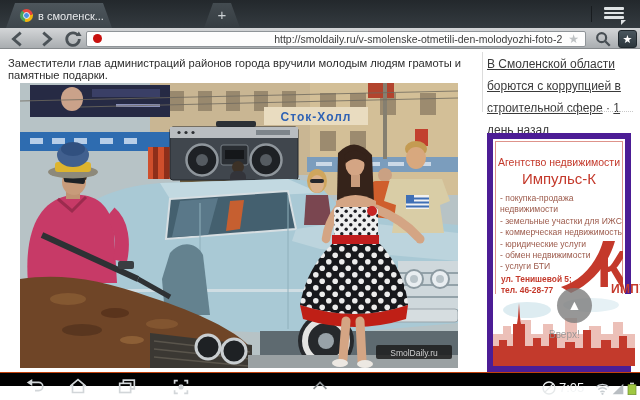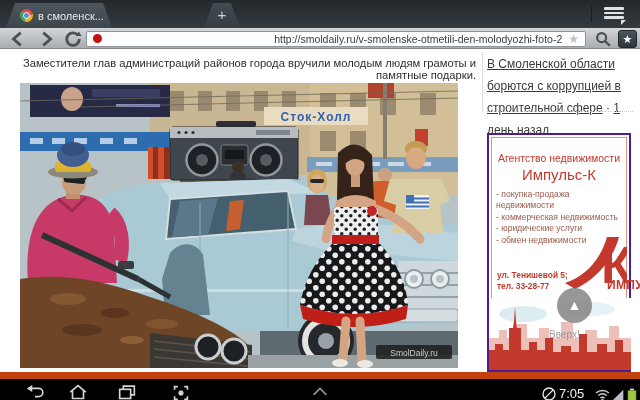--- a/index.html
+++ b/index.html
@@ -37,47 +37,47 @@
   .urlfield{position:absolute;left:86px;top:2.5px;width:500px;height:16px;background:#fdfdfd;
     border:1px solid #8f9498;border-radius:2px;display:flex;align-items:center;padding:0 6px;gap:6px;text-align:right;}
   .urltext{font-size:10.5px;color:#3c3c3c;white-space:nowrap;overflow:hidden;flex:1;}
   .urlstar{color:#bdc1c3;font-size:12px;line-height:1;}
   .bmbtn{position:absolute;left:618px;top:1.5px;width:19px;height:18px;border-radius:3px;
     background:linear-gradient(#49565e,#2c363c);border:1px solid #20282d;
     color:#fff;font-size:11px;text-align:center;line-height:17px;}
 
   
   .content{position:absolute;left:0;top:50px;width:640px;height:322px;background:#fff;}
-  .lead{position:absolute;left:8px;top:7px;width:468px;font-size:11.2px;color:#2d2d2d;text-align:right;}
+  .lead{position:absolute;left:8px;top:7px;width:468px;font-size:11.2px;color:#2d2d2d;}
   .col-divider{position:absolute;left:482px;top:2px;width:1px;height:60px;background:#dcdcdc;}
   .photo{position:absolute;left:20px;top:33px;width:438px;height:285px;}
 
   
   .sidebar-news{position:absolute;left:487px;top:3px;width:146px;font-size:12px;
     line-height:22px;color:#3a3a3a;}
   .sidebar-news a{color:#3a3a3a;text-decoration:underline;}
   .news-divider{position:absolute;left:487px;top:61px;width:146px;border-top:1px dotted #c9c9c9;}
   .adbox{position:absolute;left:487px;top:83px;width:144px;height:239px;background:#fff;
-    border:2px solid #4c1d95;}
+    border:6px solid #4c1d95;}
   .adbox .redframe{position:absolute;inset:2px;border:1px solid rgba(195,58,44,.55);pointer-events:none;}
   .ad-t1{position:absolute;left:0;top:17px;width:100%;text-align:center;font-size:10.5px;color:#c4392b;}
   .ad-t2{position:absolute;left:0;top:31px;width:100%;text-align:center;font-size:15px;color:#c4392b;}
   .ad-services{position:absolute;left:7px;top:54px;font-size:8.6px;line-height:11.4px;color:#9c5a4b;}
   .ad-addr{position:absolute;left:8px;top:135px;font-size:8.4px;line-height:11px;color:#c4392b;font-weight:bold;}
   .ad-logo{position:absolute;right:2px;top:98px;width:64px;height:62px;}
   .ad-brand{position:absolute;left:72px;top:143px;font-size:12px;font-weight:bold;color:#c4392b;letter-spacing:.3px;margin-left:46px;}
   .ad-sky{position:absolute;left:0;bottom:0;width:142px;height:72px;}
   .scrolltop{position:absolute;left:557px;top:238px;width:35px;height:35px;border-radius:50%;
     background:rgba(125,125,125,.8);color:#fff;text-align:center;line-height:34px;font-size:14px;}
   .scrolltop-label{position:absolute;left:549px;top:279px;width:52px;
     font-size:10px;color:rgba(145,145,145,.9);}
 
   
-  .navbar{position:absolute;left:0;top:372px;width:640px;height:28px;background:#010101;
-    border-top:7px solid #c2410c;}
+  .navbar{position:absolute;left:0;top:372px;width:640px;height:14px;background:#010101;
+    border-top:1px solid #c2410c;}
   .navico{position:absolute;top:3px;width:22px;height:22px;}
   .time{position:absolute;left:559px;top:7px;font-size:13px;color:#f2f4f5;}
 </style>
 </head>
 <body>
 
 <div class="screen">
 
   <div class="tabstrip">
     <div class="tab inactive">
@@ -312,27 +312,29 @@
       <a>В Смоленской области борются с коррупцией в строительной сфере</a><span> · </span><a>1 день назад</a>
     </div>
     <div class="news-divider"></div>
 
     <div class="adbox">
       <div class="redframe"></div>
       <div class="ad-t1">Агентство недвижимости</div>
       <div class="ad-t2">Импульс-К</div>
       <div class="ad-services">
         <div>- покупка-продажа недвижимости</div>
+        <div>- земельные участки для ИЖС</div>
         <div>- коммерческая недвижимость</div>
         <div>- юридические услуги</div>
         <div>- обмен недвижимости</div>
+        <div>- услуги БТИ</div>
       </div>
       <div class="ad-addr">
         <div>ул. Тенишевой 5;</div>
-        <div>тел. 33-28-77</div>
+        <div>тел. 46-28-77</div>
       </div>
       <svg class="ad-logo" viewBox="0 0 64 62">
         <path d="M2 50 C22 44 38 26 44 4 L56 4 C50 26 34 46 12 56 Z" fill="#c4392b"></path>
         <text x="38" y="50" font-size="52" font-weight="bold" fill="#c4392b">К</text>
       </svg>
       <div class="ad-brand">ИМПУЛЬС-</div>
       <svg class="ad-sky" viewBox="0 0 142 72">
         <rect width="142" height="72" fill="#ffffff"></rect>
         <ellipse cx="34" cy="16" rx="24" ry="8" fill="#ddecf1"></ellipse>
         <ellipse cx="98" cy="11" rx="28" ry="7" fill="#e6f1f5"></ellipse>

